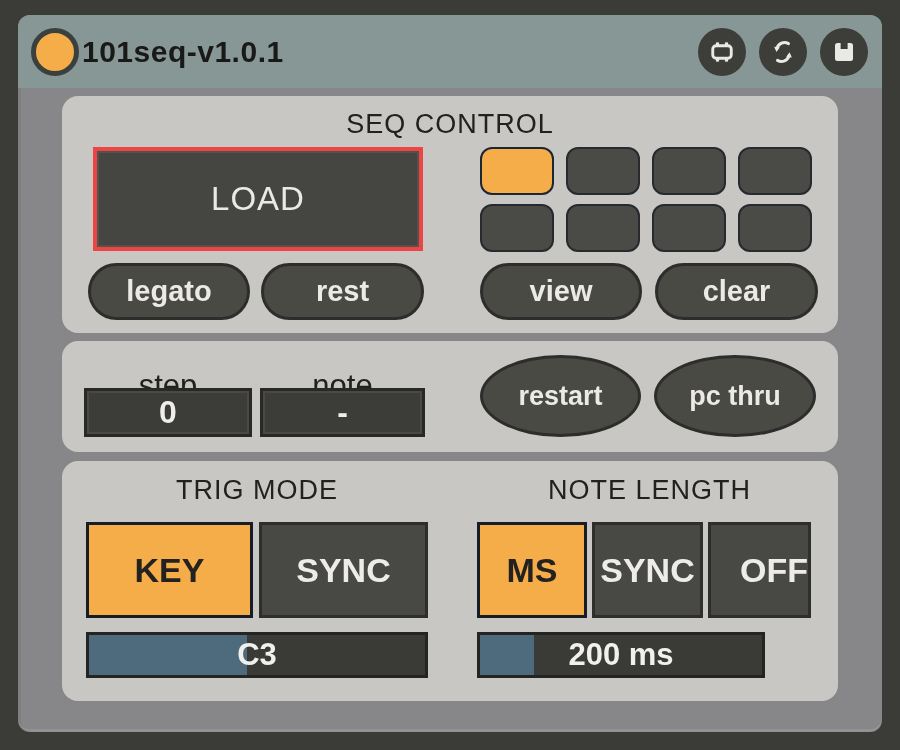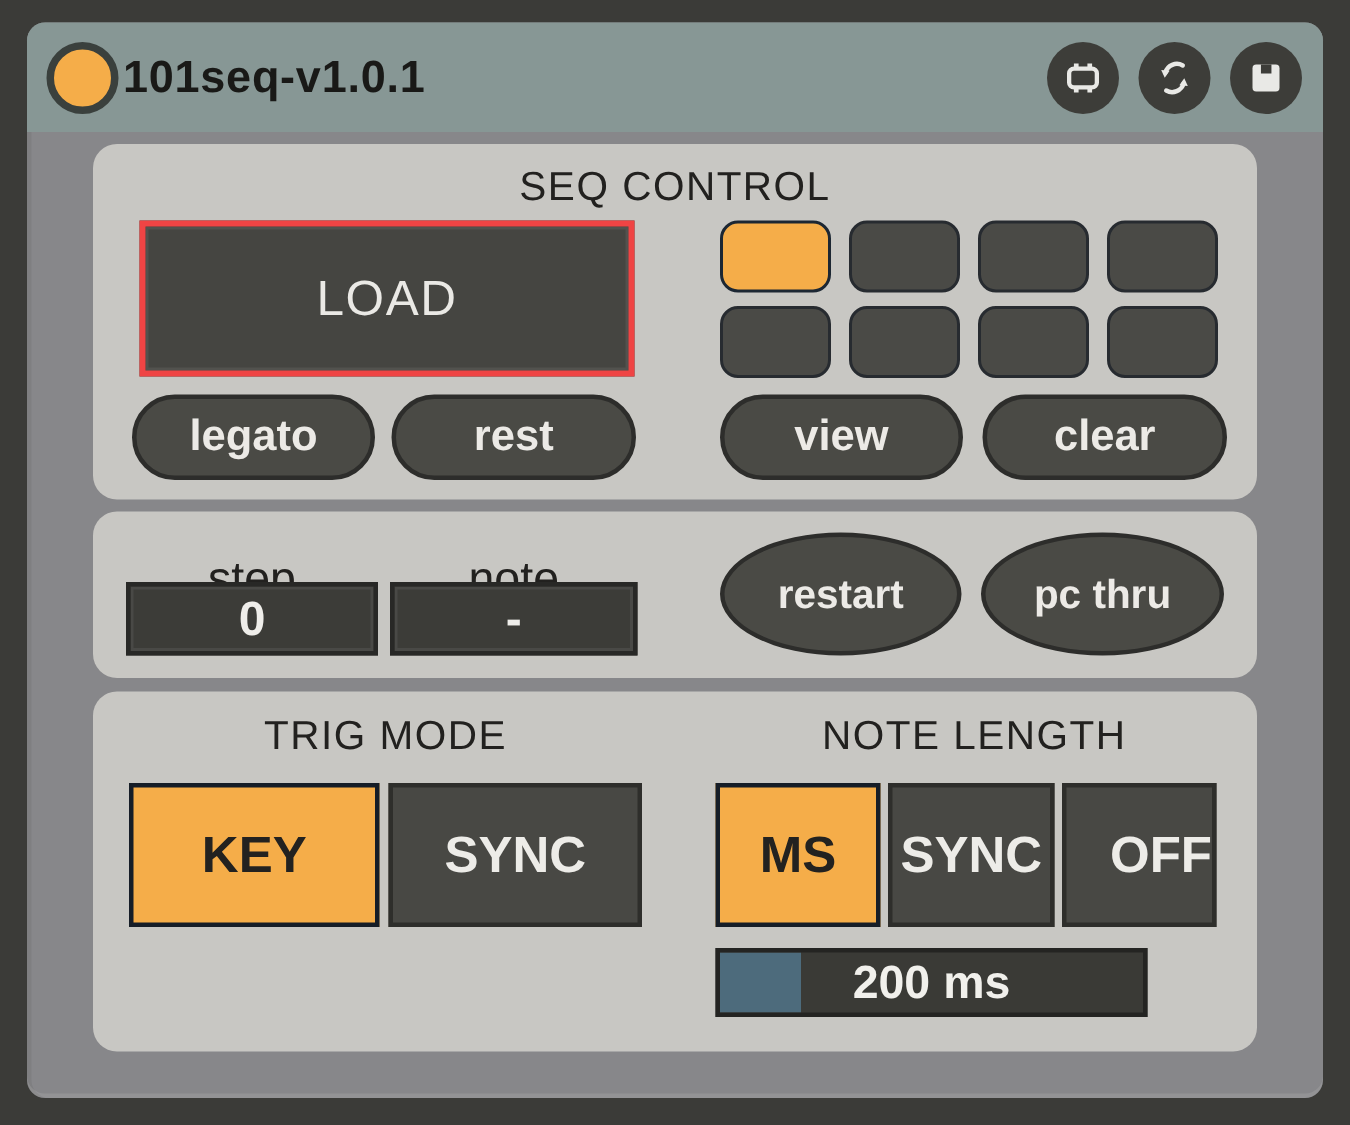--- a/index.html
+++ b/index.html
@@ -169,20 +169,24 @@
     <div class="oval oval-pcthru">pc thru</div>
   </div>
 
   <div class="panel panel-modes">
     <div class="panel-title mode-title-left">TRIG MODE</div>
     <div class="panel-title mode-title-right">NOTE LENGTH</div>
 
     <div class="tab tab-key active">KEY</div>
     <div class="tab tab-tsync">SYNC</div>
 
+    <div class="slider slider-left">
+      <div class="fill" style="width: 47%;"></div>
+      <div class="val">C3</div>
+    </div>
 
     <div class="tab tab-ms active">MS</div>
     <div class="tab tab-lsync">SYNC</div>
     <div class="tab tab-off">OFF</div>
 
     <div class="slider slider-right">
       <div class="fill" style="width: 19%;"></div>
       <div class="val">200 ms</div>
     </div>
   </div>

